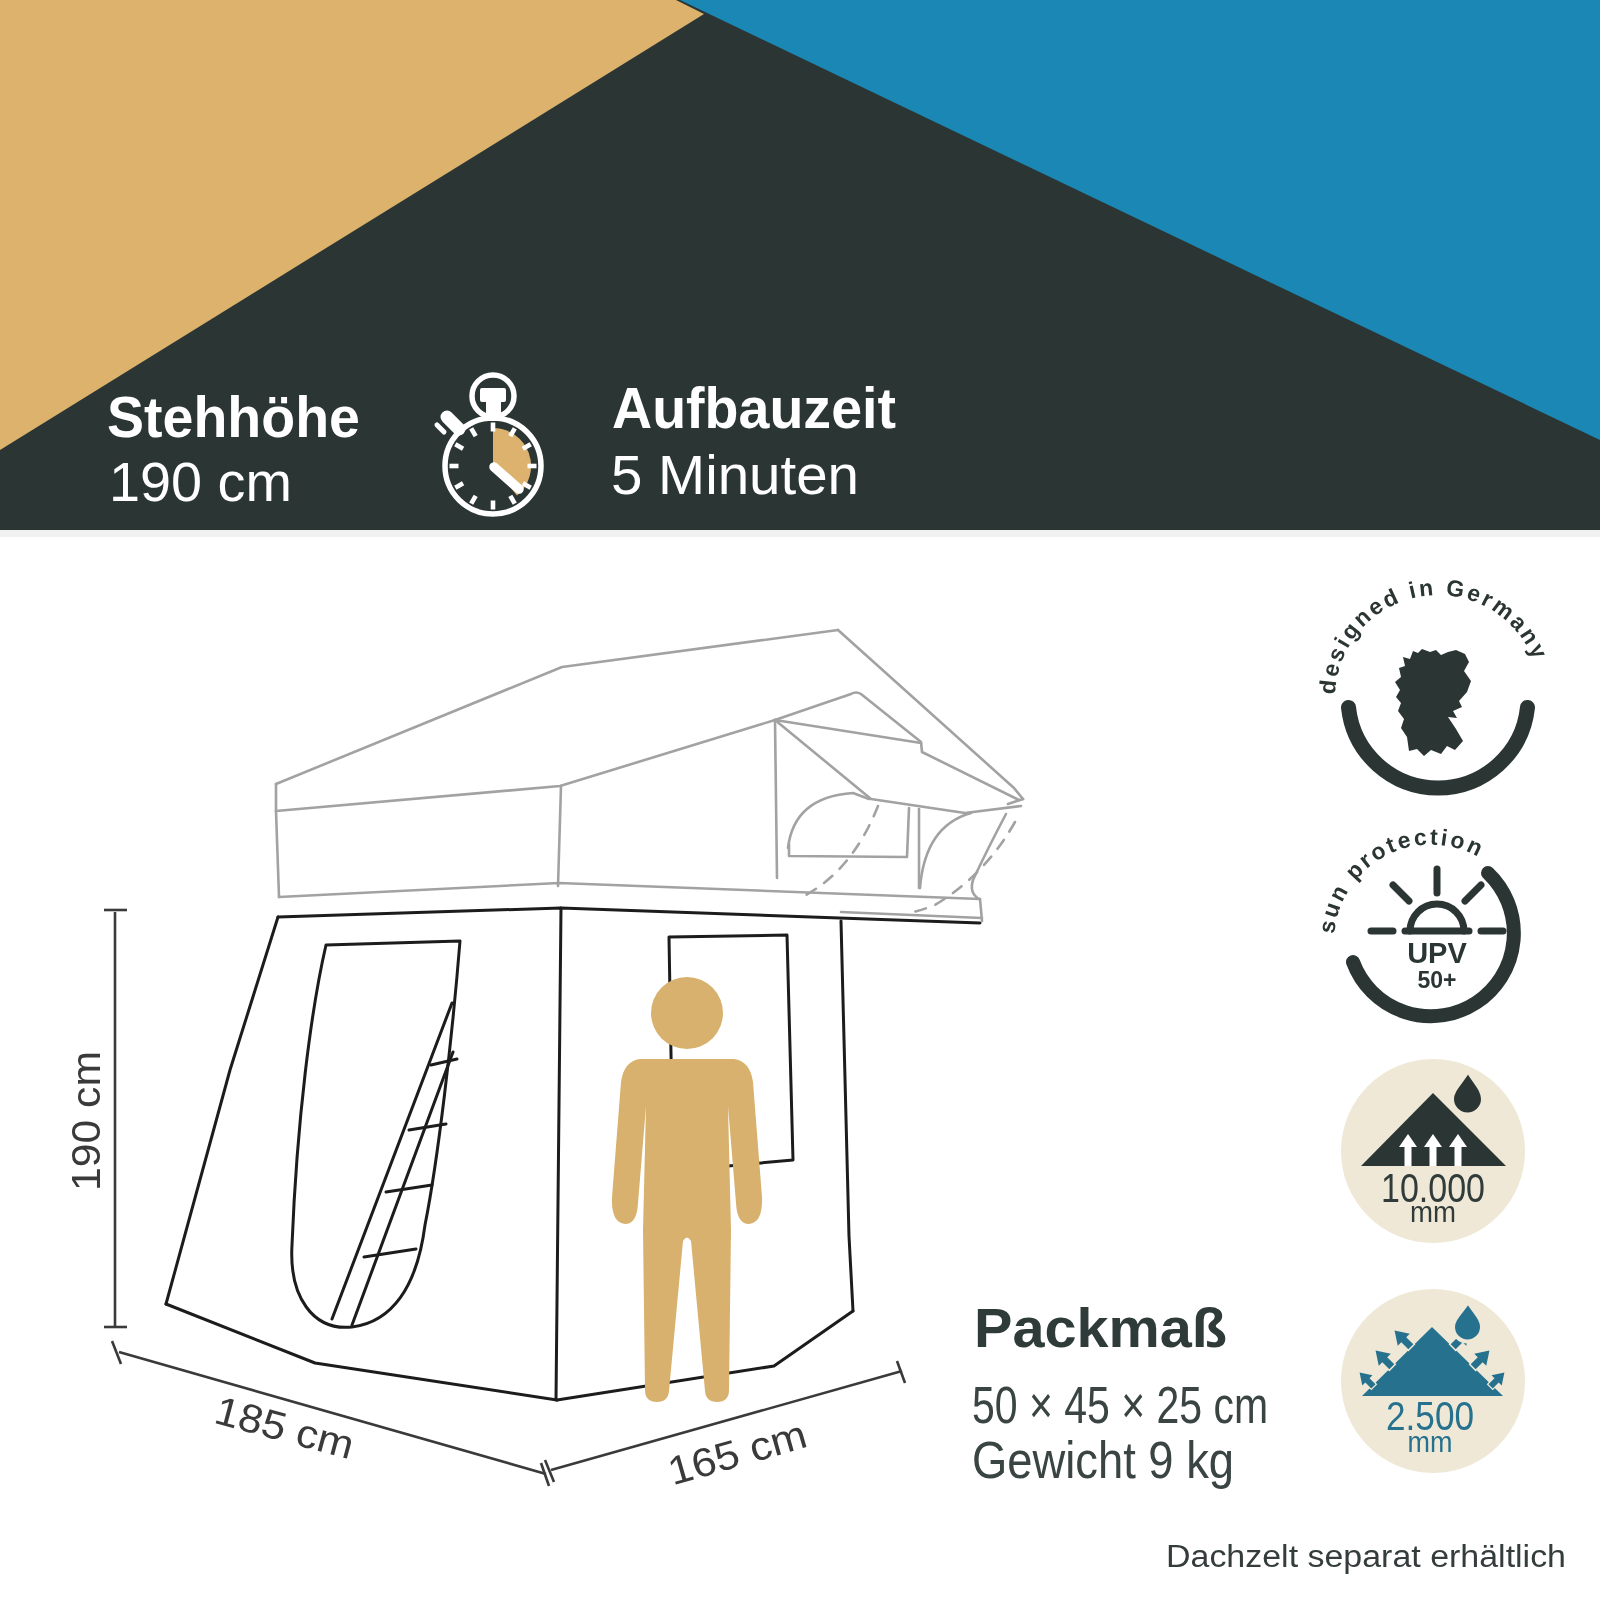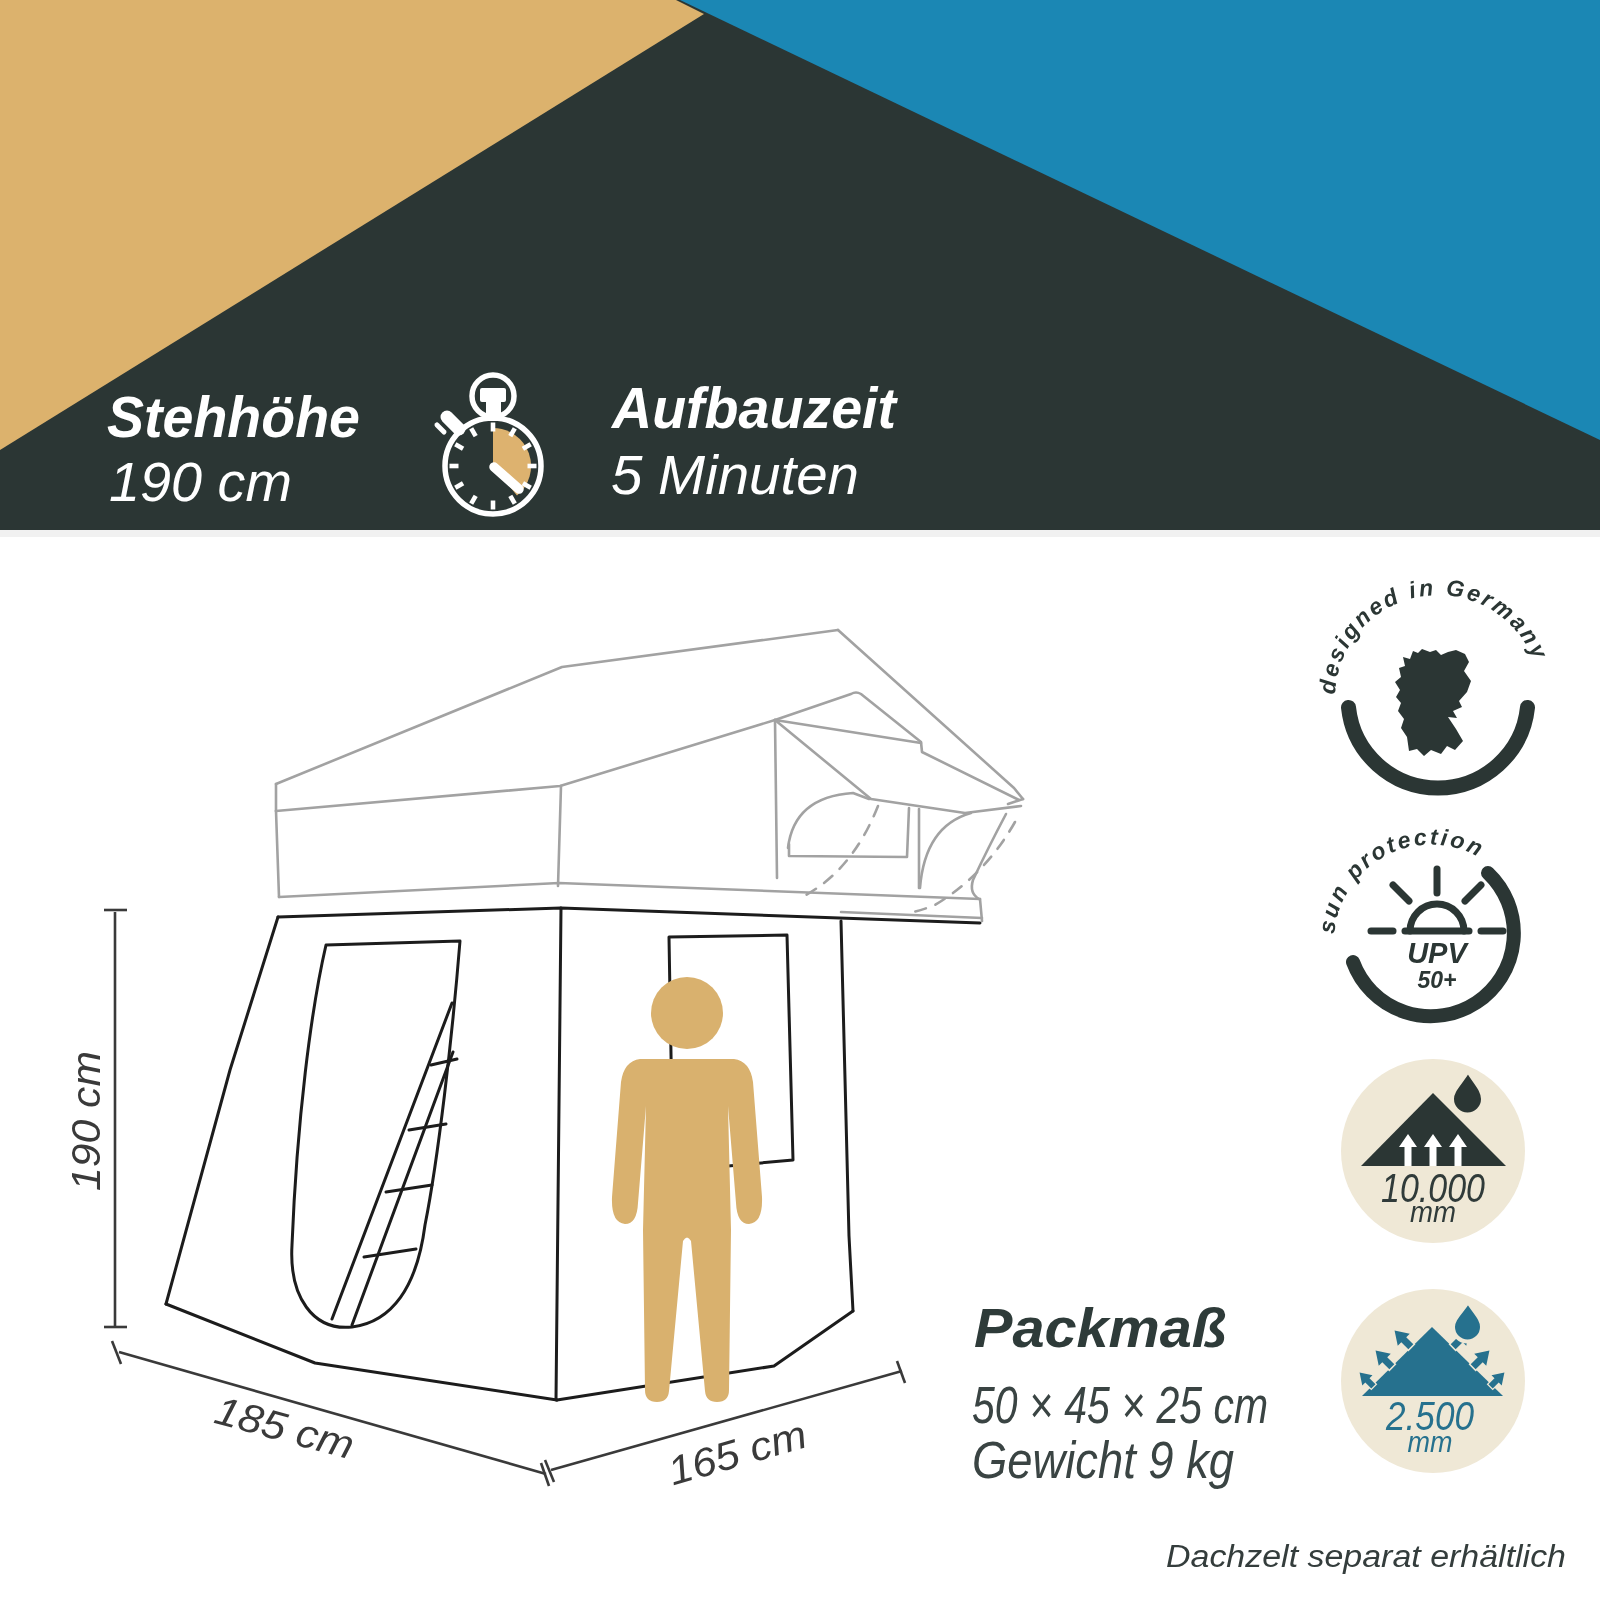--- a/index.html
+++ b/index.html
@@ -1,17 +1,17 @@
 <!DOCTYPE html>
 <html><head>
 <meta charset="utf-8">
 <style>
 html,body{margin:0;padding:0;background:#fff;}
 *{font-family:"Liberation Sans",sans-serif;}
-#page{position:relative;width:1600px;height:1600px;overflow:hidden;background:#fff;font-style:italic;}
+#page{position:relative;width:1600px;height:1600px;overflow:hidden;background:#fff;}
 svg{display:block;}
 </style>
 </head>
 <body>
 <div id="page">
 <svg width="1600" height="1600" viewBox="0 0 1600 1600">
 
 <rect x="0" y="0" width="1600" height="1600" fill="#ffffff"></rect>
 
 <rect x="0" y="0" width="1600" height="530" fill="#2b3634"></rect>

